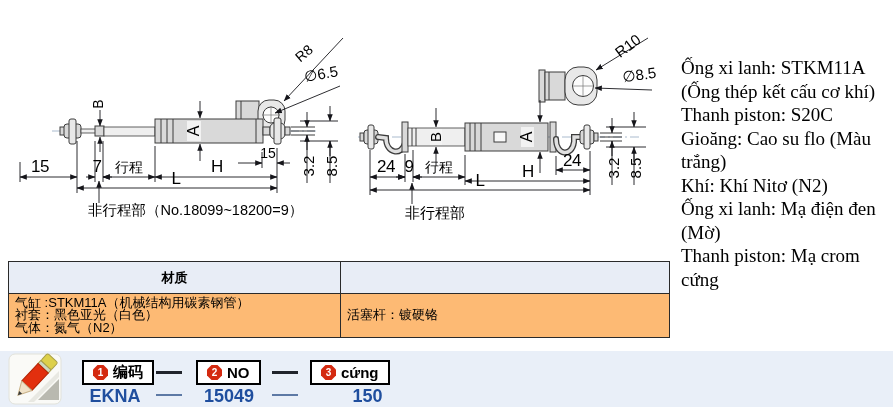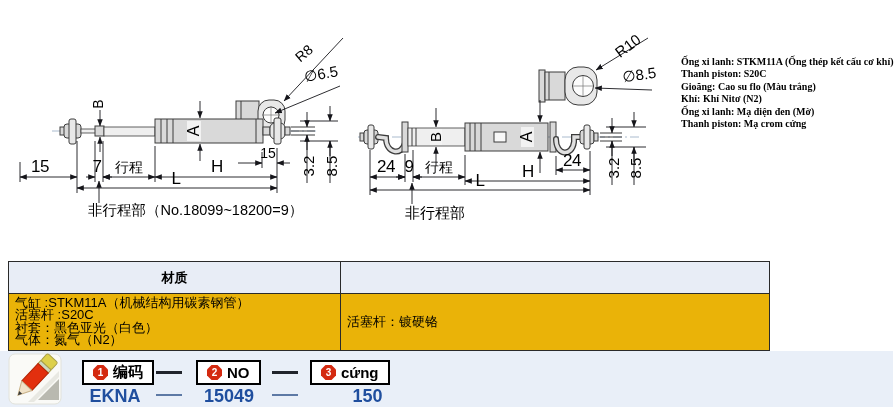--- a/index.html
+++ b/index.html
@@ -17,25 +17,25 @@
   .pt2{fill:#e8e8e8;stroke:#3c3c3c;stroke-width:1;}
   .pt3{fill:#efefef;stroke:#3c3c3c;stroke-width:.8;}
   .ln{stroke:#3c3c3c;stroke-width:1;fill:none;}
   .dim{stroke:#15151a;stroke-width:.9;fill:none;}
   .wireO{stroke:#3c3c3c;stroke-width:6;fill:none;stroke-linecap:round;}
   .wireI{stroke:#e0e0e0;stroke-width:3.4;fill:none;stroke-linecap:round;}
 
   
   .specs-vi{position:absolute;left:681px;top:56px;width:213px;
             font-family:"Liberation Serif","DejaVu Serif",serif;
-            font-weight:bold;font-size:10px;line-height:1.24;color:#000;}
+            font-weight:normal;font-size:19px;line-height:1.24;color:#000;}
 
   
-  .spec-table{position:absolute;left:8px;top:261px;width:762px;border:1px solid #2a2a2a;
-              background:#eab308;box-sizing:border-box;}
+  .spec-table{position:absolute;left:8px;top:261px;width:662px;border:1px solid #2a2a2a;
+              background:#fdba74;box-sizing:border-box;}
   .spec-head{display:flex;background:#e8edf6;border-bottom:1px solid #2a2a2a;
              font-weight:bold;font-size:13px;}
   .spec-head .hcell{box-sizing:border-box;text-align:center;padding:7px 0 6px 0;}
   .hcell.c1{width:332px;border-right:1px solid #2a2a2a;}
   .hcell.c2{flex:1;}
   .spec-body{display:flex;font-size:13px;line-height:12.4px;}
   .bcell{box-sizing:border-box;padding:3px 6px;}
   .bcell.c1{width:332px;border-right:1px solid #2a2a2a;}
   .bcell.c2{flex:1;display:flex;flex-direction:column;justify-content:center;}
 
@@ -267,21 +267,20 @@
     <div>Thanh piston: Mạ crom cứng</div>
   </div>
 
   <div class="spec-table">
     <div class="spec-head">
       <div class="hcell c1">材质</div>
     </div>
     <div class="spec-body">
       <div class="bcell c1">
         <div>气缸 :STKM11A（机械结构用碳素钢管）</div>
-        <div>活塞杆 :S20C</div>
         <div>衬套：黑色亚光（白色）</div>
         <div>气体：氮气（N2）</div>
       </div>
       <div class="bcell c2">
         <div>活塞杆：镀硬铬</div>
       </div>
     </div>
   </div>
 
   <div class="footer-bar">

